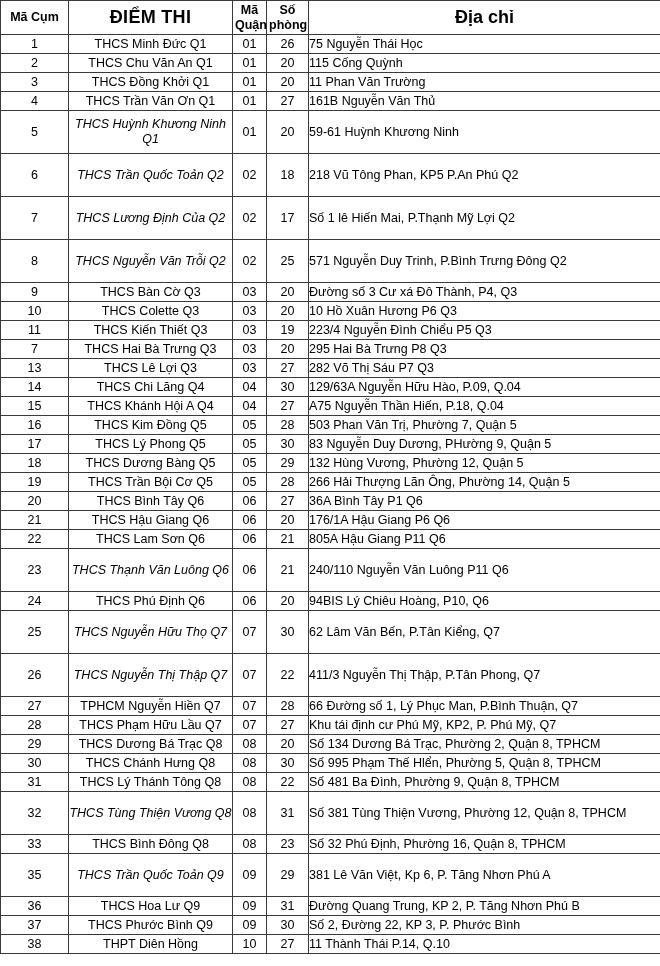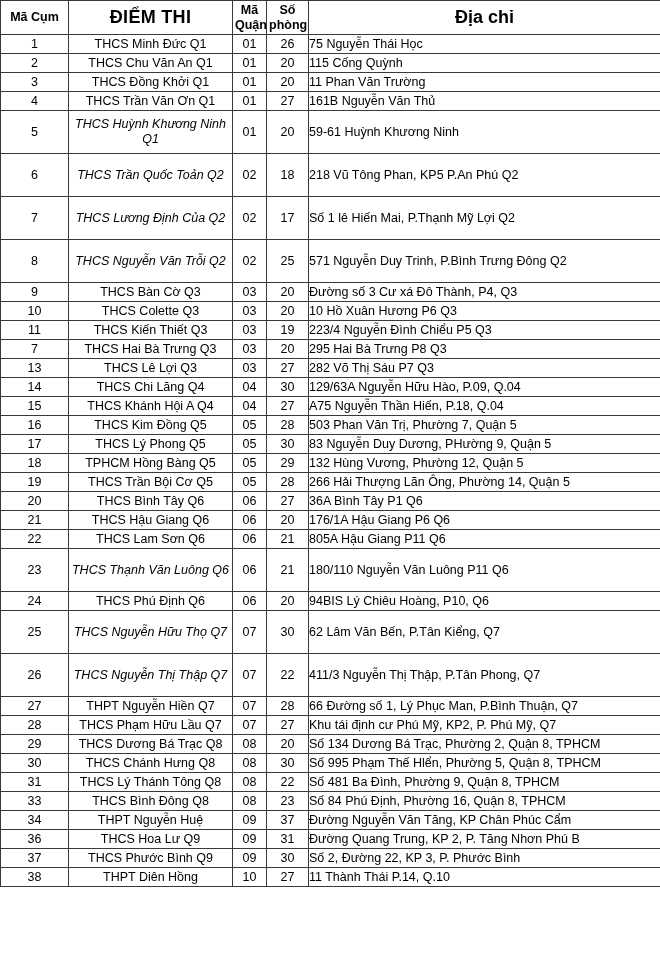--- a/index.html
+++ b/index.html
@@ -393,21 +393,21 @@
         </td>
         <td class="cell-dia-chi">
           <span class="name-wrap">83 Nguyễn Duy Dương, PHường 9, Quận 5</span>
         </td>
       </tr>
       <tr>
         <td class="cell-ma-cum">
           <span class="name-wrap">18</span>
         </td>
         <td class="cell-diem-thi">
-          <span class="name-wrap">TPHCM Hồng Bàng Q5</span>
+          <span class="name-wrap">THCS Dương Bàng Q5</span>
         </td>
         <td class="cell-ma-quan">
           <span class="name-wrap">05</span>
         </td>
         <td class="cell-so-phong">
           <span class="name-wrap">29</span>
         </td>
         <td class="cell-dia-chi">
           <span class="name-wrap">132 Hùng Vương, Phường 12, Quận 5</span>
         </td>
@@ -487,21 +487,21 @@
         <td class="cell-diem-thi">
           <span class="name-wrap">THCS Thạnh Văn Luông Q6</span>
         </td>
         <td class="cell-ma-quan">
           <span class="name-wrap">06</span>
         </td>
         <td class="cell-so-phong">
           <span class="name-wrap">21</span>
         </td>
         <td class="cell-dia-chi">
-          <span class="name-wrap">180/110 Nguyễn Văn Luông P11 Q6</span>
+          <span class="name-wrap">240/110 Nguyễn Văn Luông P11 Q6</span>
         </td>
       </tr>
       <tr>
         <td class="cell-ma-cum">
           <span class="name-wrap">24</span>
         </td>
         <td class="cell-diem-thi">
           <span class="name-wrap">THCS Phú Định Q6</span>
         </td>
         <td class="cell-ma-quan">
@@ -546,21 +546,21 @@
         </td>
         <td class="cell-dia-chi">
           <span class="name-wrap">411/3 Nguyễn Thị Thập, P.Tân Phong, Q7</span>
         </td>
       </tr>
       <tr>
         <td class="cell-ma-cum">
           <span class="name-wrap">27</span>
         </td>
         <td class="cell-diem-thi">
-          <span class="name-wrap">THPT Nguyễn Hiền Q7</span>
+          <span class="name-wrap">TPHCM Nguyễn Hiền Q7</span>
         </td>
         <td class="cell-ma-quan">
           <span class="name-wrap">07</span>
         </td>
         <td class="cell-so-phong">
           <span class="name-wrap">28</span>
         </td>
         <td class="cell-dia-chi">
           <span class="name-wrap">66 Đường số 1, Lý Phục Man, P.Bình Thuận, Q7</span>
         </td>
@@ -626,52 +626,69 @@
         <td class="cell-ma-quan">
           <span class="name-wrap">08</span>
         </td>
         <td class="cell-so-phong">
           <span class="name-wrap">22</span>
         </td>
         <td class="cell-dia-chi">
           <span class="name-wrap">Số 481 Ba Đình, Phường 9, Quận 8, TPHCM</span>
         </td>
       </tr>
+      <tr class="tall">
+        <td class="cell-ma-cum">
+          <span class="name-wrap">32</span>
+        </td>
+        <td class="cell-diem-thi">
+          <span class="name-wrap">THCS Tùng Thiện Vương Q8</span>
+        </td>
+        <td class="cell-ma-quan">
+          <span class="name-wrap">08</span>
+        </td>
+        <td class="cell-so-phong">
+          <span class="name-wrap">31</span>
+        </td>
+        <td class="cell-dia-chi">
+          <span class="name-wrap">Số 381 Tùng Thiện Vương, Phường 12, Quận 8, TPHCM</span>
+        </td>
+      </tr>
       <tr>
         <td class="cell-ma-cum">
           <span class="name-wrap">33</span>
         </td>
         <td class="cell-diem-thi">
           <span class="name-wrap">THCS Bình Đông Q8</span>
         </td>
         <td class="cell-ma-quan">
           <span class="name-wrap">08</span>
         </td>
         <td class="cell-so-phong">
           <span class="name-wrap">23</span>
         </td>
         <td class="cell-dia-chi">
-          <span class="name-wrap">Số 84 Phú Định, Phường 16, Quận 8, TPHCM</span>
-        </td>
-      </tr>
-      <tr>
-        <td class="cell-ma-cum">
-          <span class="name-wrap">34</span>
-        </td>
-        <td class="cell-diem-thi">
-          <span class="name-wrap">THPT Nguyễn Huệ</span>
+          <span class="name-wrap">Số 32 Phú Định, Phường 16, Quận 8, TPHCM</span>
+        </td>
+      </tr>
+      <tr class="tall">
+        <td class="cell-ma-cum">
+          <span class="name-wrap">35</span>
+        </td>
+        <td class="cell-diem-thi">
+          <span class="name-wrap">THCS Trần Quốc Toản Q9</span>
         </td>
         <td class="cell-ma-quan">
           <span class="name-wrap">09</span>
         </td>
         <td class="cell-so-phong">
-          <span class="name-wrap">37</span>
-        </td>
-        <td class="cell-dia-chi">
-          <span class="name-wrap">Đường Nguyễn Văn Tăng, KP Chân Phúc Cẩm</span>
+          <span class="name-wrap">29</span>
+        </td>
+        <td class="cell-dia-chi">
+          <span class="name-wrap">381 Lê Văn Việt, Kp 6, P. Tăng Nhơn Phú A</span>
         </td>
       </tr>
       <tr>
         <td class="cell-ma-cum">
           <span class="name-wrap">36</span>
         </td>
         <td class="cell-diem-thi">
           <span class="name-wrap">THCS Hoa Lư Q9</span>
         </td>
         <td class="cell-ma-quan">

